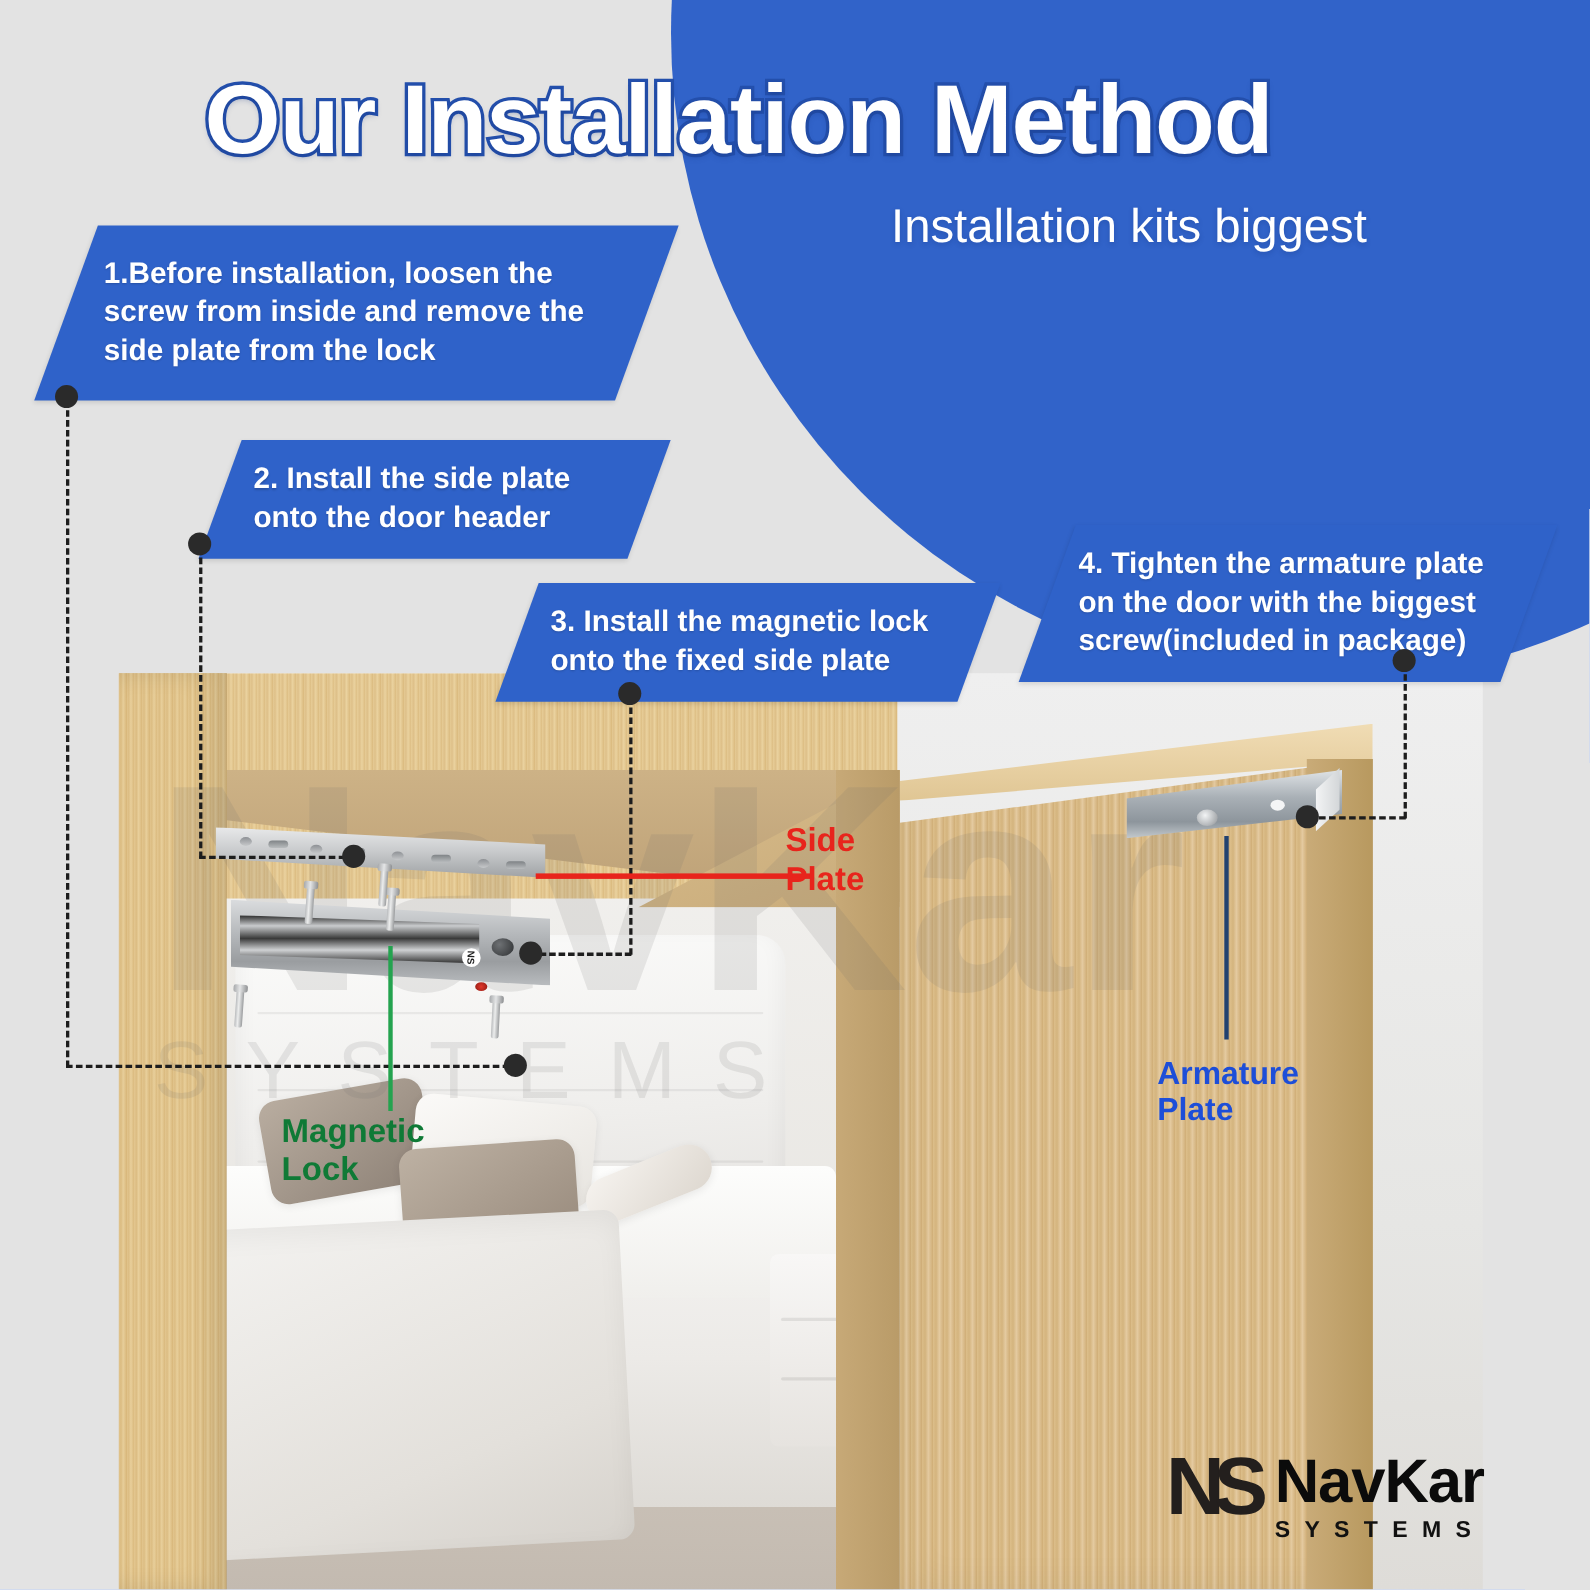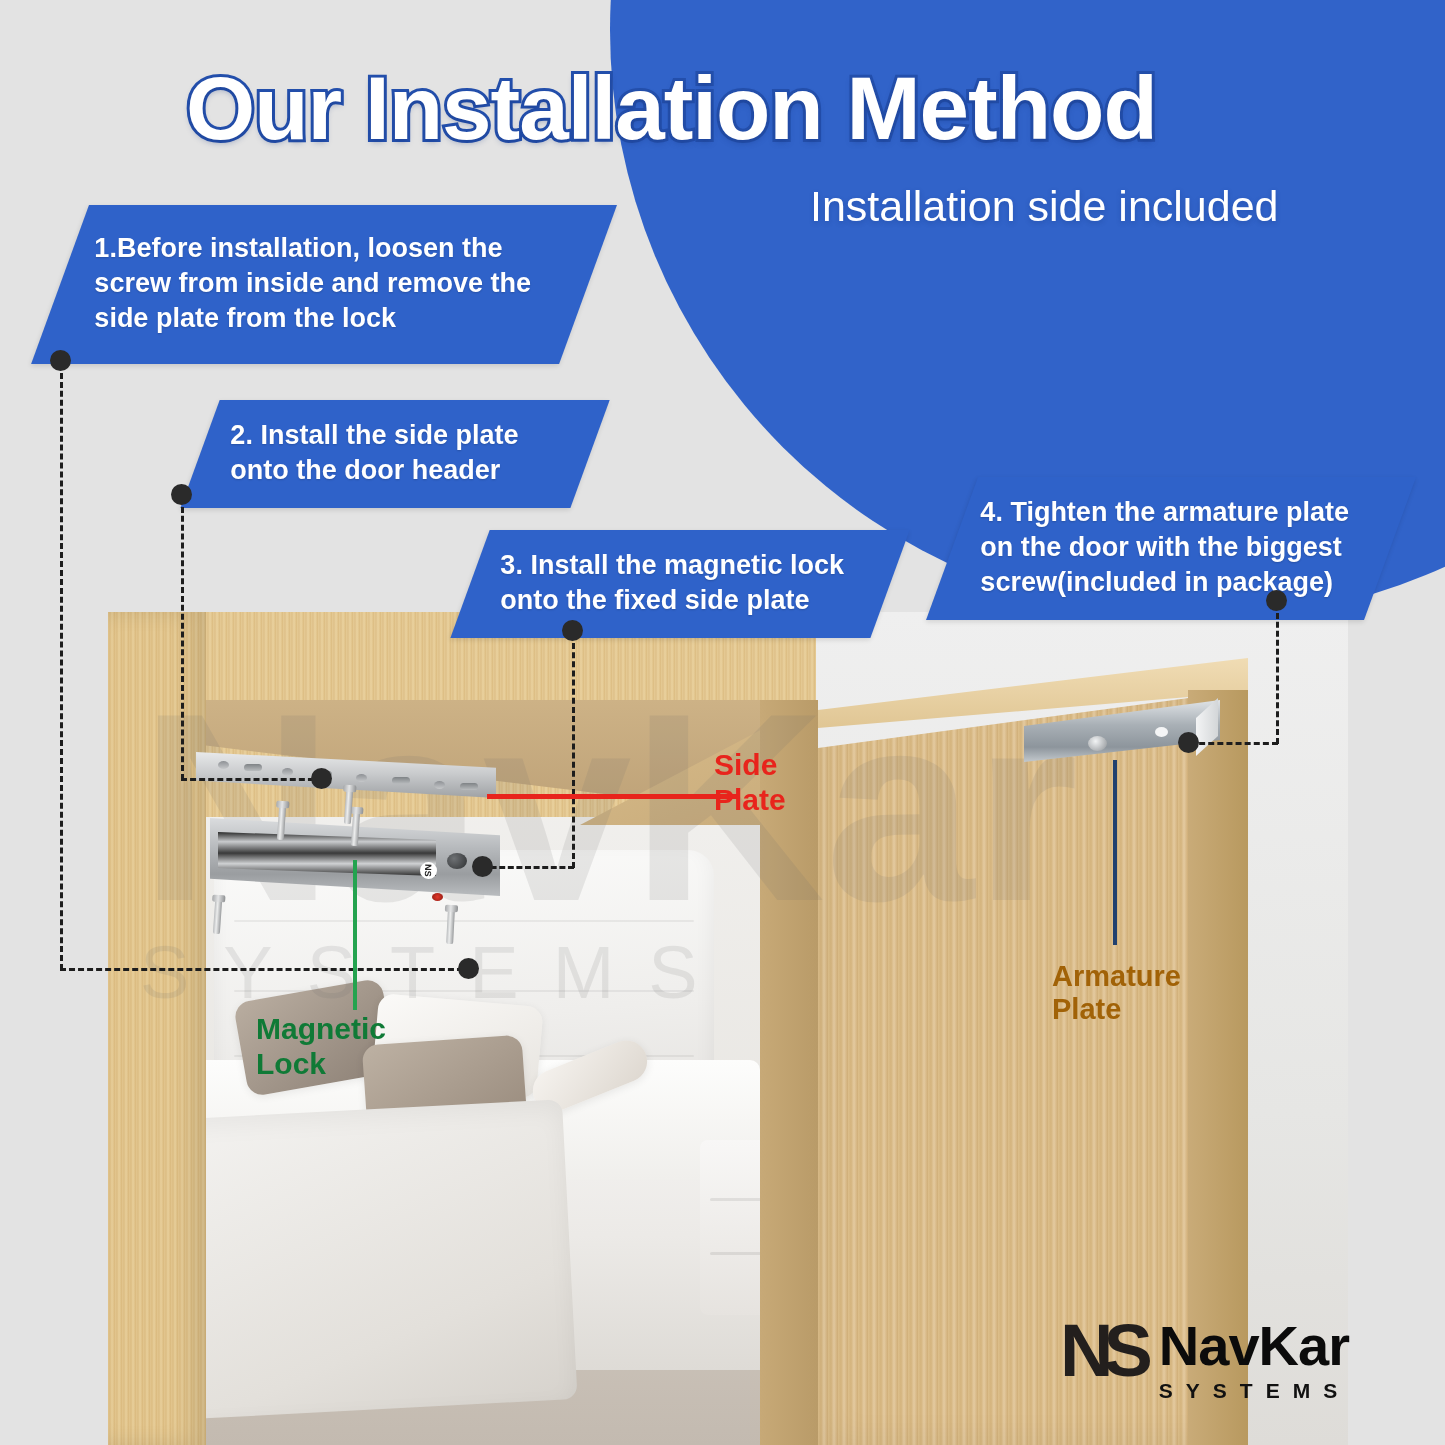--- a/index.html
+++ b/index.html
@@ -204,21 +204,21 @@
   .dot{position:absolute;width:21px;height:21px;border-radius:50%;background:#2a2a2a;z-index:6;}
 
   
   .dash-v{position:absolute;width:0;border-left:3px dashed #1d1d1d;z-index:5;}
   .dash-h{position:absolute;height:0;border-top:3px dashed #1d1d1d;z-index:5;}
 
   
   .lbl{position:absolute;font-weight:bold;line-height:1.15;text-align:left;z-index:7;}
   #label-sideplate{left:714px;top:748px;font-size:30px;color:#e8241c;}
   #label-maglock{left:256px;top:1012px;font-size:30px;color:#0f7a36;}
-  #label-armature{left:1052px;top:960px;font-size:29px;color:#a16207;}
+  #label-armature{left:1052px;top:960px;font-size:29px;color:#1d4ed8;}
   .leader-red{position:absolute;left:487px;top:794px;width:252px;height:0;
     border-top:5px solid #e8241c;z-index:7;}
   .leader-green{position:absolute;left:353px;top:860px;width:0;height:150px;
     border-left:4px solid #24a34f;z-index:7;}
   .leader-navy{position:absolute;left:1113px;top:760px;width:0;height:185px;
     border-left:4px solid #21416f;z-index:7;}
 
   
   #logo{position:absolute;left:1060px;top:1318px;display:flex;align-items:flex-start;z-index:8;}
   .logo-mark{font-size:74px;font-weight:bold;color:#231f1d;letter-spacing:-10px;
@@ -227,21 +227,21 @@
   .logo-name{font-size:56px;font-weight:bold;color:#0b0b0b;line-height:1;letter-spacing:-1px;}
   .logo-sys{font-size:21px;font-weight:bold;color:#111;letter-spacing:13px;margin-top:5px;}
 </style>
 </head>
 <body>
 
 <div id="stage">
 
   <div class="hero-circle"></div>
   <div class="hero-title">Our Installation Method</div>
-  <div class="hero-sub">Installation side included</div>
+  <div class="hero-sub">Installation kits biggest</div>
 
   <div class="scene">
 
     <div class="wall-room"></div>
 
     <div class="doorway">
       <div class="room-wall"></div>
       <div class="floor"></div>
       <div class="headboard">
         <div class="hb-seam" style="left:20px;top:70px;width:460px;"></div>

